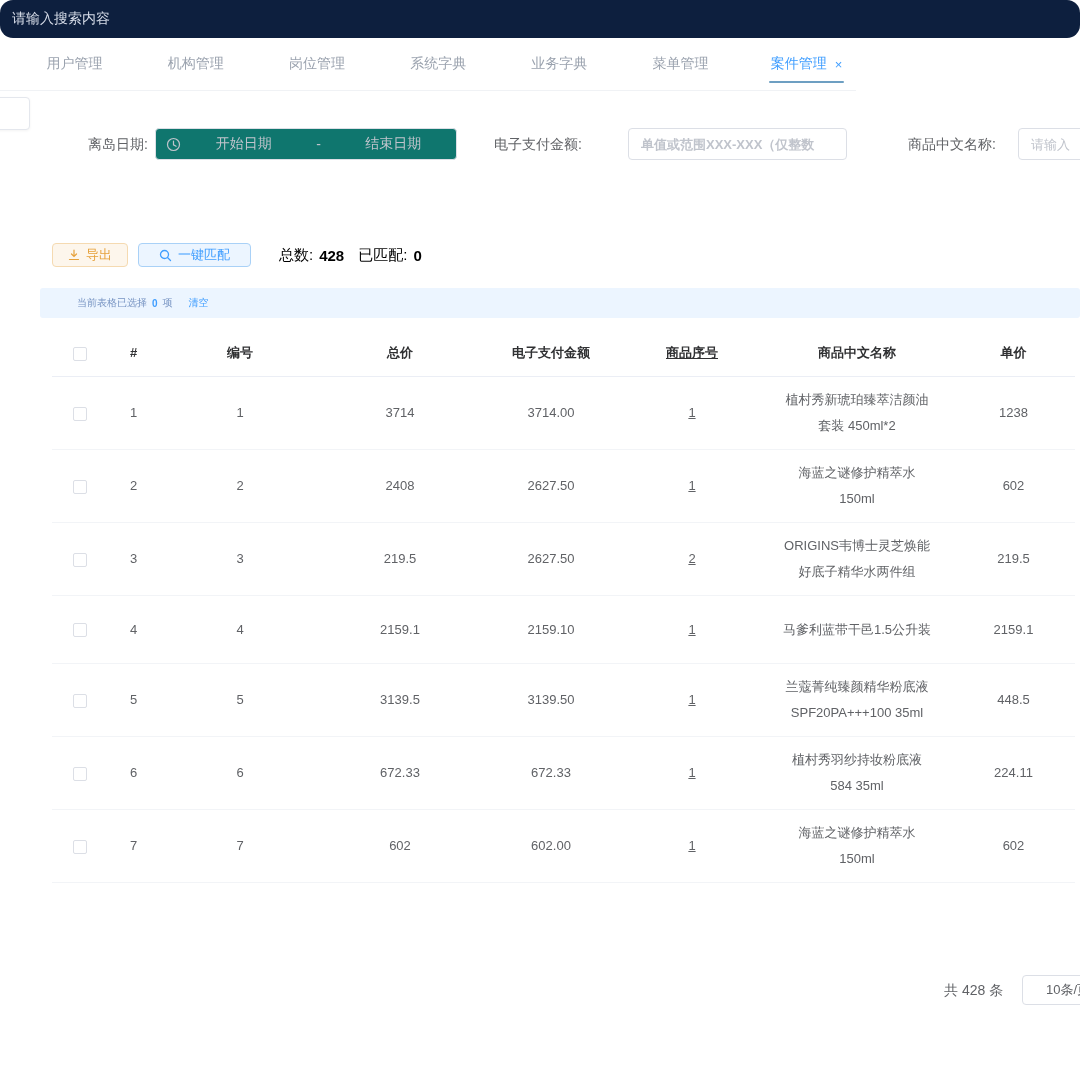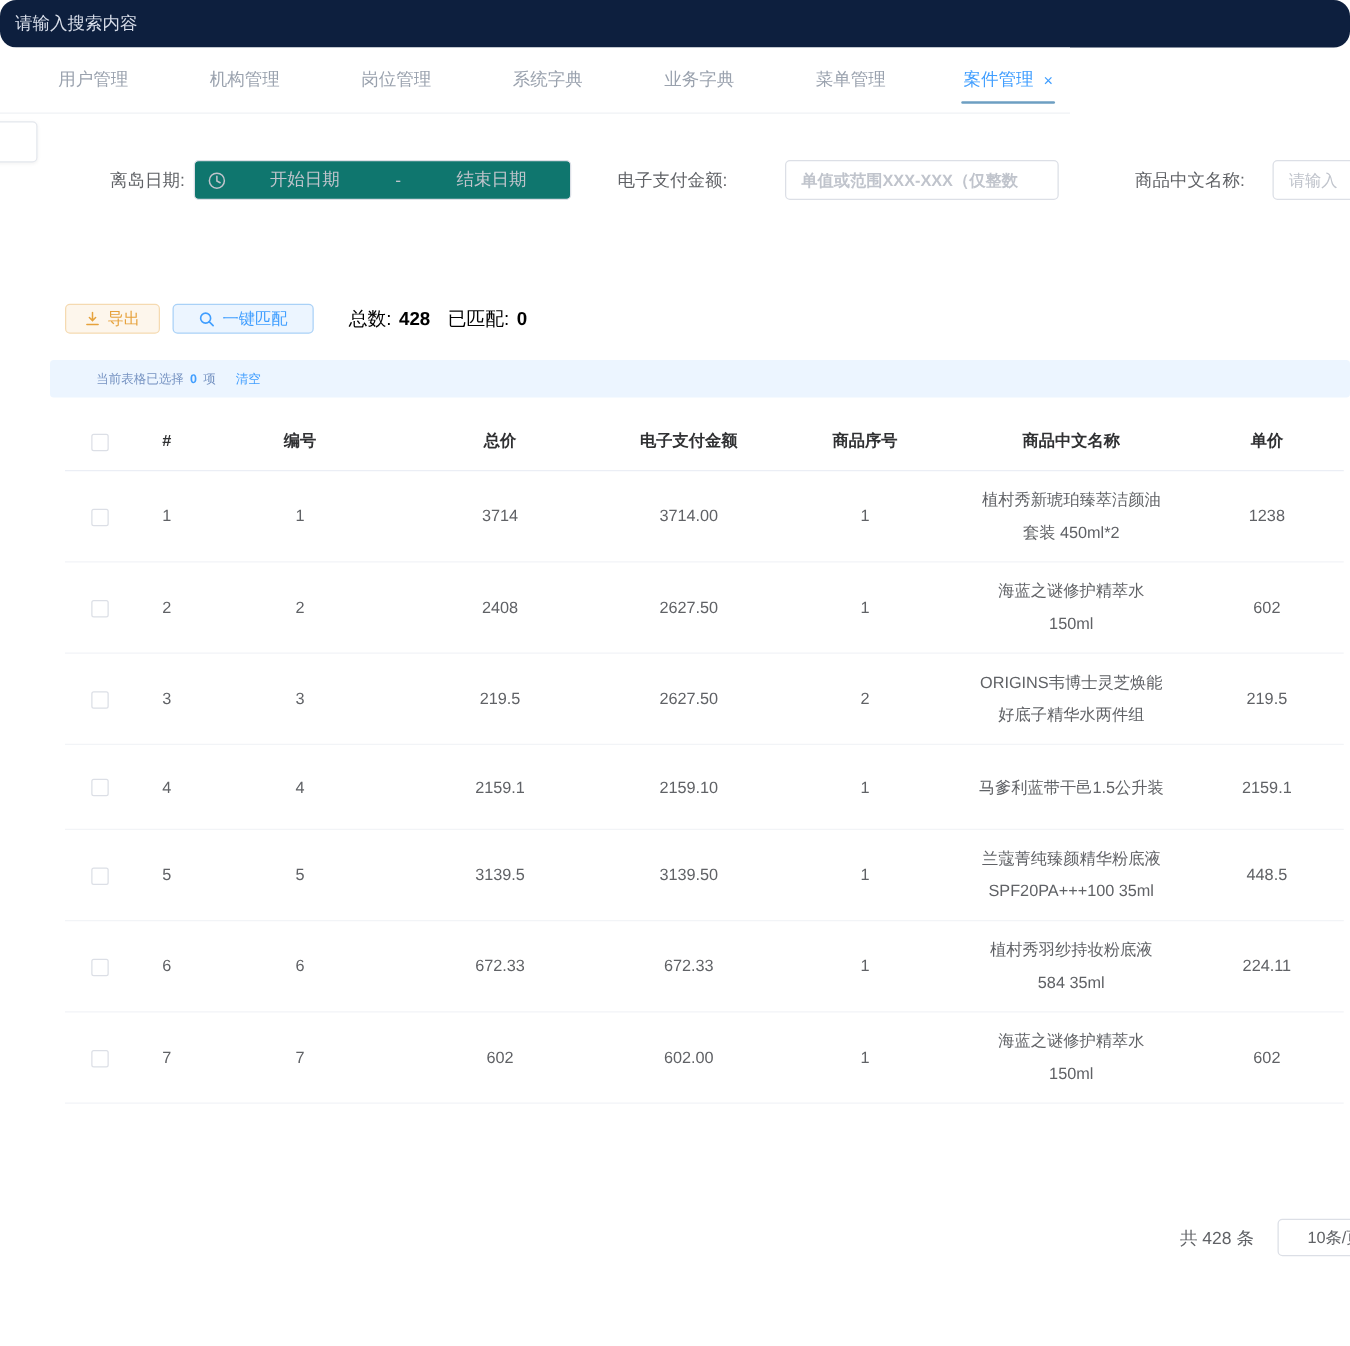--- a/index.html
+++ b/index.html
@@ -66,21 +66,21 @@
   .table-wrap { position:absolute; top:330px; left:52px; width:1028px; height:576px; overflow:hidden; }
   .tbl { width:1023px; }
   .tr { display:flex; align-items:center; border-bottom:1px solid #f2f4f7; min-height:68px; }
   .tr.head { min-height:38px; border-bottom:1px solid #ebeef5; font-weight:700; color:#303133; }
   .td { font-size:13px; text-align:center; padding:6px 8px; line-height:26px; }
   .c-cb   { width:55px;  flex:0 0 55px; }
   .c-idx  { width:53px;  flex:0 0 53px; }
   .c-code { width:160px; flex:0 0 160px; }
   .c-tot  { width:160px; flex:0 0 160px; }
   .c-pay  { width:142px; flex:0 0 142px; }
-  .c-seq  { width:140px; flex:0 0 140px; }
+  .c-seq  { width:140px; flex:0 0 140px;text-decoration:underline; }
   .c-name { width:190px; flex:0 0 190px; padding:10px 18px; }
   .c-unit { width:123px; flex:0 0 123px; }
   .cb { display:inline-block; width:14px; height:14px; border:1px solid #dcdfe6;
     border-radius:2px; background:#fff; vertical-align:middle; cursor:pointer; }
 
   
   .pager { position:absolute; top:975px; left:0; width:1080px; height:30px; font-size:14px; color:#606266; }
   .pager .total { position:absolute; left:944px; line-height:30px; }
   .pager .size-select { position:absolute; left:1022px; top:0; width:92px; height:30px;
     border:1px solid #dcdfe6; border-radius:4px; background:#fff; font-size:13px; color:#606266;

